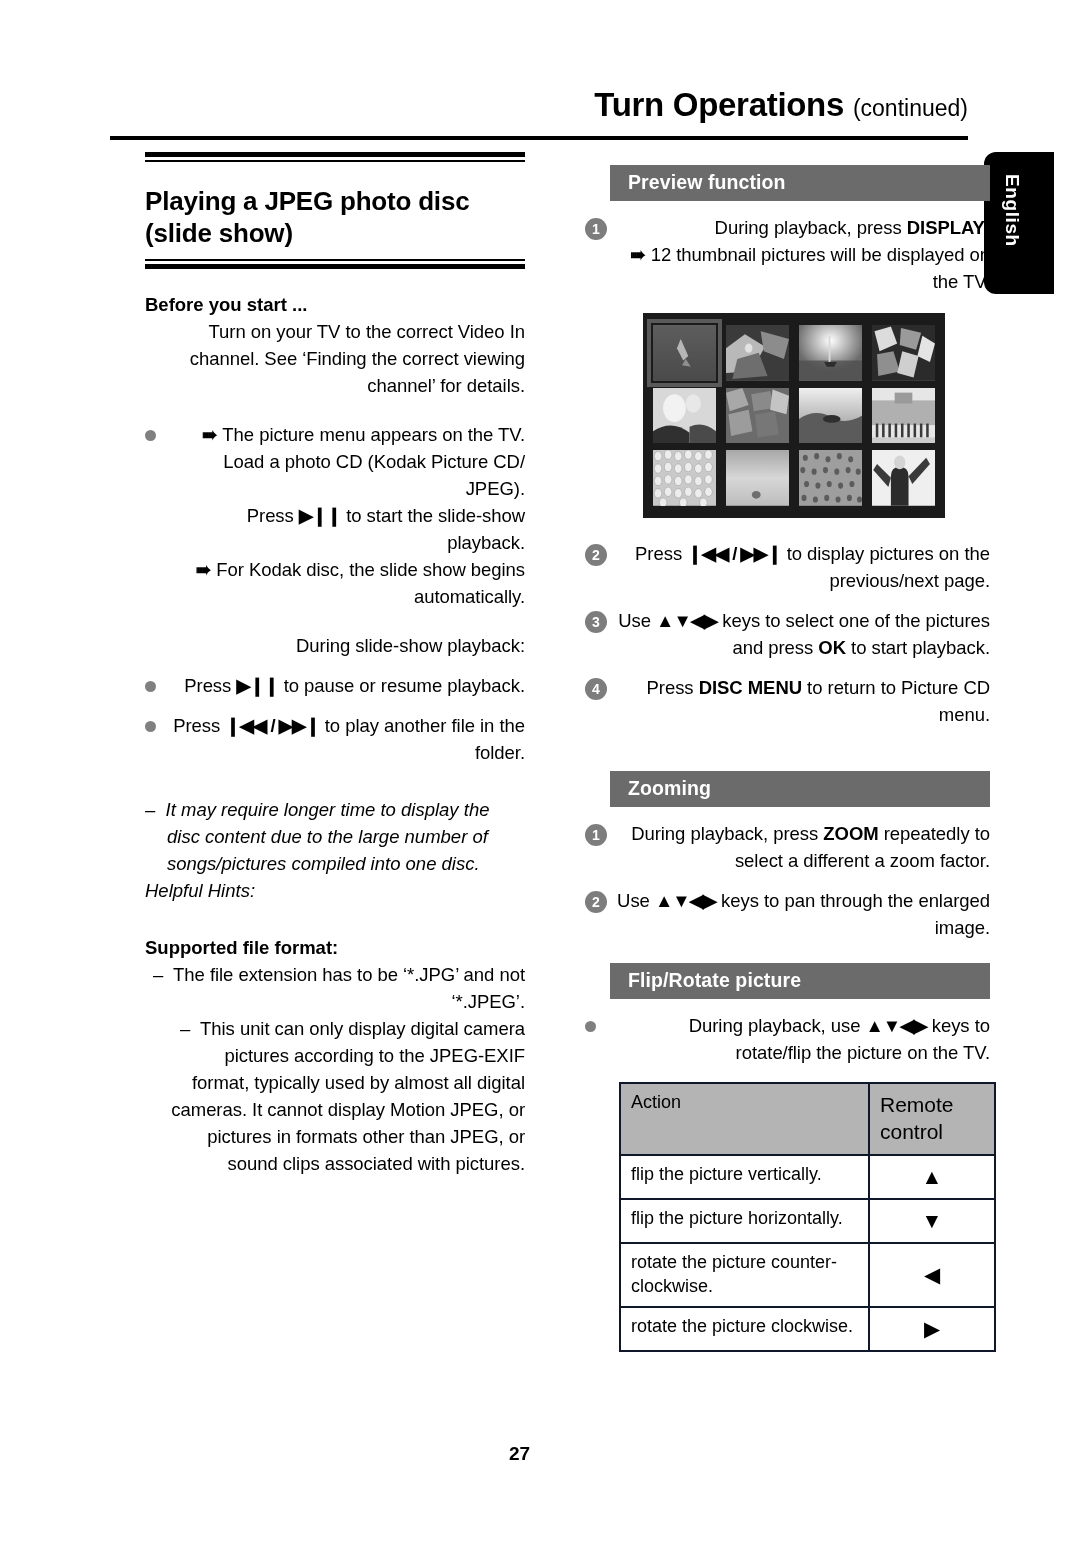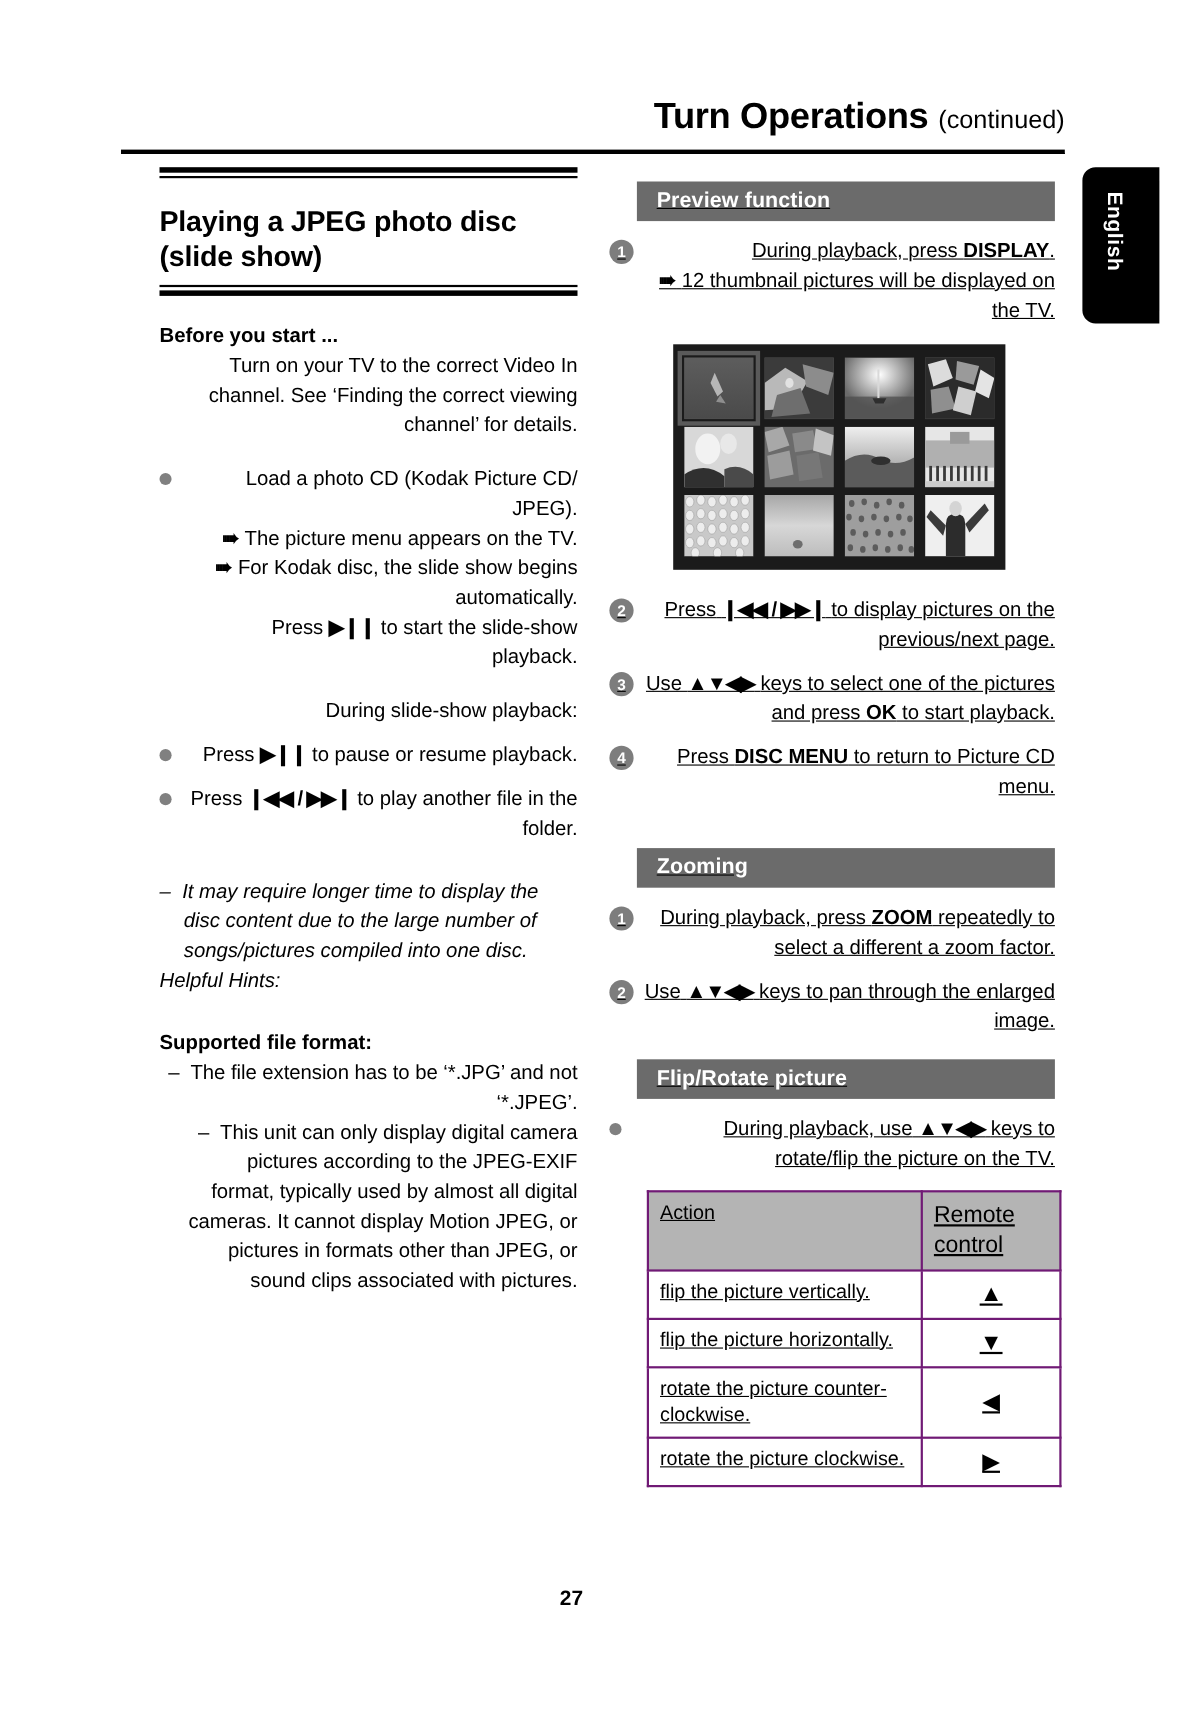--- a/index.html
+++ b/index.html
@@ -69,24 +69,23 @@
 
   
   #col-left {
     position: absolute;
     left: 145px;
     top: 152px;
     width: 380px;
   }
   #col-right {
     position: absolute;
-    left: 554px;
+    left: 585px;
     top: 165px;
     width: 405px;
-    text-decoration: underline;
   }
 
   
   .rule-top {
     height: 0;
     border-top: 5px solid #000;
     border-bottom: 2px solid #000;
     margin-bottom: 0;
     padding-top: 3px;
   }
@@ -206,21 +205,21 @@
   }
 
   
   #rotate-table {
     margin: 16px 0 0 34px;
     width: 377px;
     border-collapse: collapse;
     font-size: 18px;
   }
   #rotate-table td, #rotate-table th {
-    border: 2px solid #701a75;
+    border: 2px solid #0f172a;
     padding: 7px 10px 8px 10px;
     vertical-align: top;
     font-weight: normal;
     text-align: left;
     line-height: 1.3;
   }
   #rotate-table thead td {
     background: #b4b4b4;
     height: 44px;
   }
@@ -267,33 +266,33 @@
   <div class="spacer-md"></div>
 
   <div class="subhead">Before you start ...</div>
   <div class="body para">Turn on your TV to the correct Video In channel. See ‘Finding the correct viewing channel’ for details.</div>
 
   <div class="spacer-md"></div>
 
   <div class="bullet-row">
     <div class="bullet-dot"></div>
     <div class="bullet-body">
-      <div class="body">Load a photo CD (Kodak Picture CD/ JPEG).</div>
       <div class="body indent-arrow">
         <span class="arrow">➠</span>
         <span>The picture menu appears on the TV.</span>
       </div>
-      <div class="body indent-arrow">
-        <span class="arrow">➠</span>
-        <span>For Kodak disc, the slide show begins automatically.</span>
-      </div>
+      <div class="body">Load a photo CD (Kodak Picture CD/ JPEG).</div>
       <div class="body">
         <span>Press</span>
         <span class="glyph">▶❙❙</span>
         <span>to start the slide-show playback.</span>
+      </div>
+      <div class="body indent-arrow">
+        <span class="arrow">➠</span>
+        <span>For Kodak disc, the slide show begins automatically.</span>
       </div>
     </div>
   </div>
 
   <div class="spacer-md"></div>
 
   <div class="body" style="padding-left:27px">During slide-show playback:</div>
 
   <div class="spacer-sm"></div>
 

